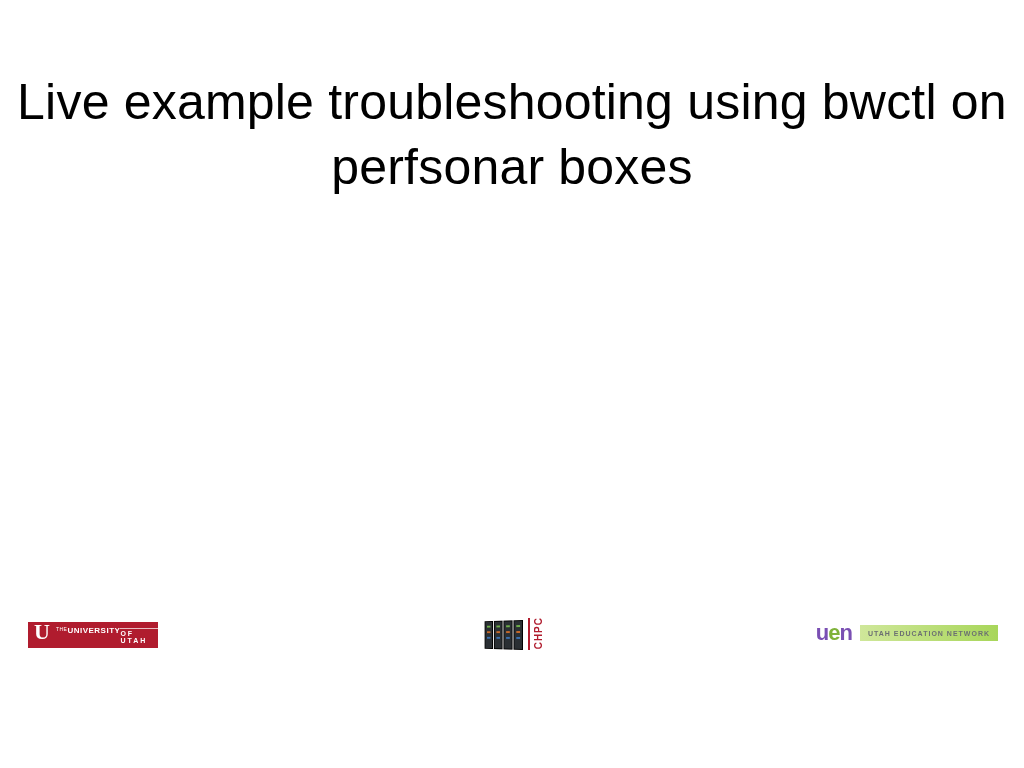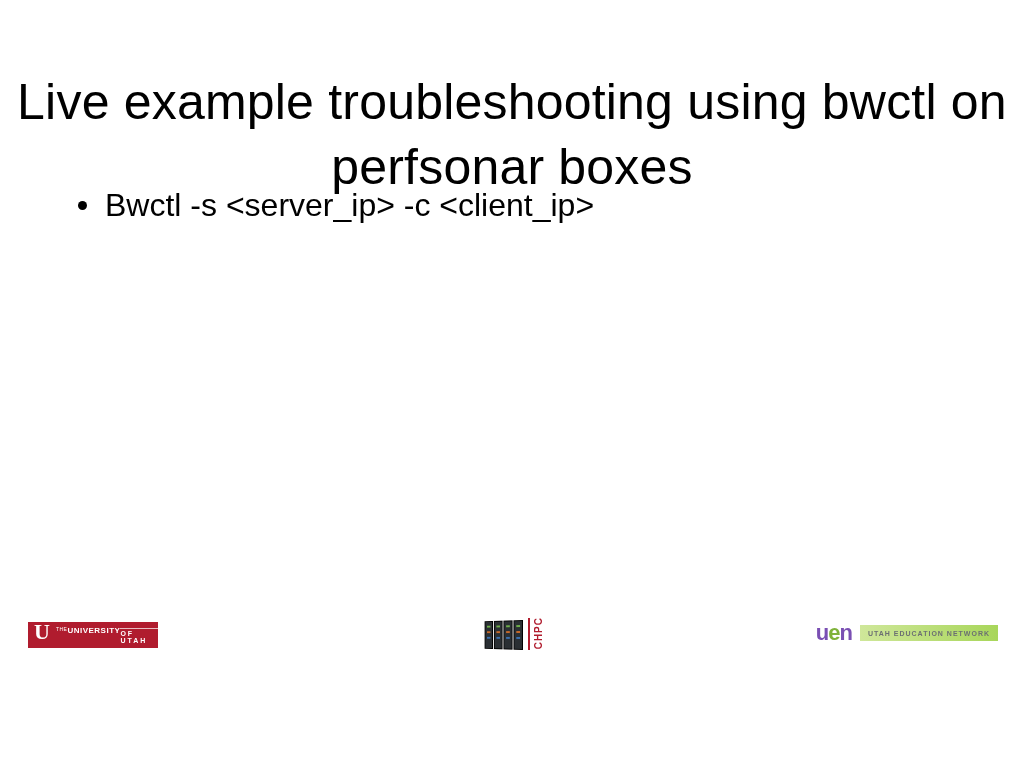--- a/index.html
+++ b/index.html
@@ -180,26 +180,20 @@
     font-weight: 600;
   }
 </style>
 </head>
 <body>
 
 <div class="slide">
 
   <h1 class="title">Live example troubleshooting using bwctl on perfsonar boxes</h1>
 
-  <div class="body">
-    <div class="bullet-row">
-      <span class="bullet-dot"></span>
-      <span class="bullet-text">Bwctl -s &lt;server_ip&gt; -c &lt;client_ip&gt;</span>
-    </div>
-  </div>
 
   <div class="footer">
 
     <div class="uu-logo">
       <span class="uu-u">U</span>
       <span class="uu-text">
         <span class="l1">THE</span>
         <span class="l2">UNIVERSITY</span>
         <span class="l3">OF UTAH</span>
       </span>

